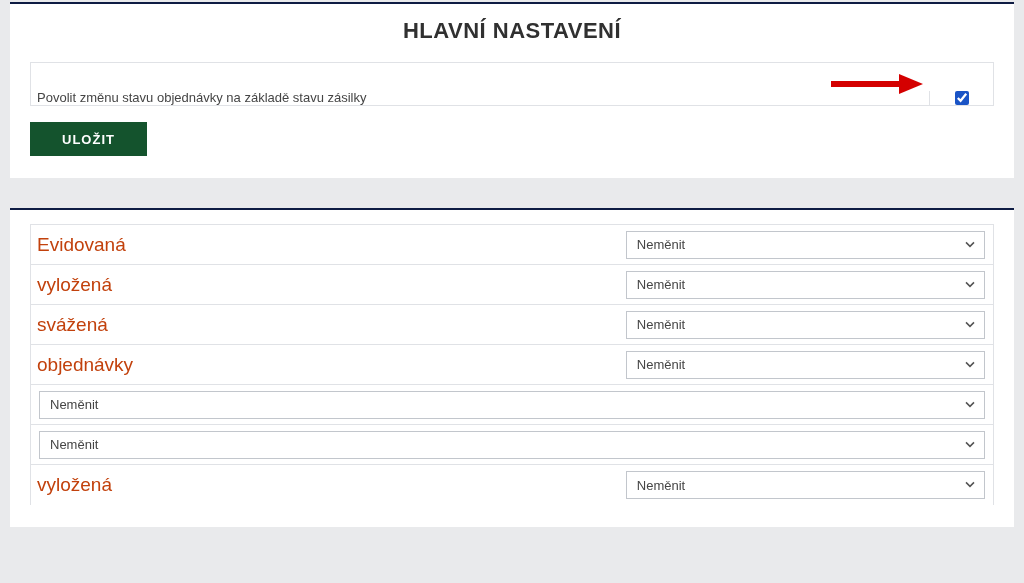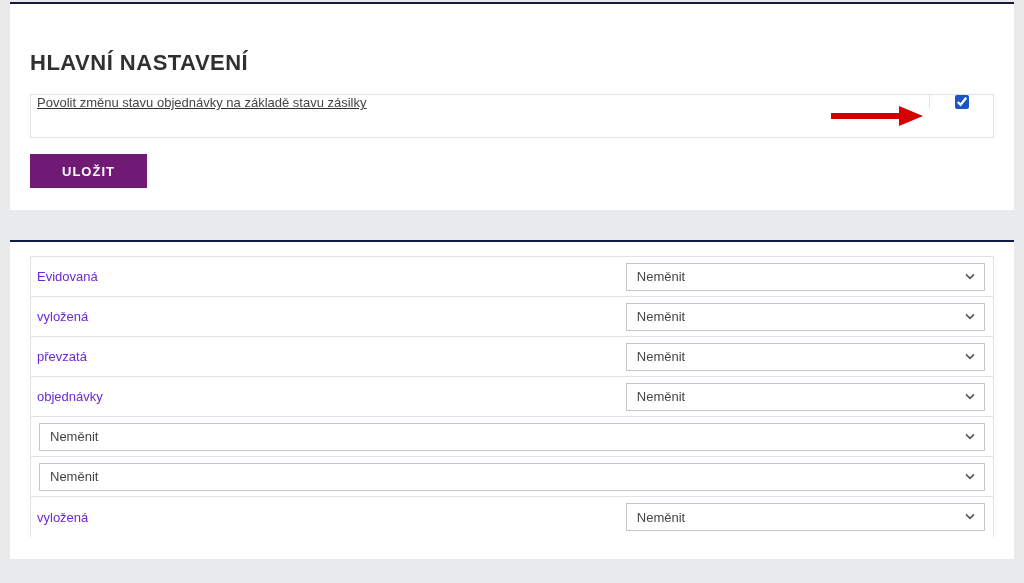--- a/index.html
+++ b/index.html
@@ -10,34 +10,32 @@
     color: #303030;
     padding: 2px 10px 0 10px;
   }
   .panel {
     background: #fff;
     border-top: 2px solid #0e1c43;
     padding: 14px 20px 22px 20px;
     margin-bottom: 30px;
   }
   .panel-title {
-    text-align: left;
+    text-align: center;
     font-size: 22px;
     font-weight: 600;
     letter-spacing: 0.5px;
     color: #303030;
     margin-bottom: 18px;
-    margin-top: 32px;
   }
   .setting-row {
     display: flex;
-    align-items: flex-start;
+    align-items: flex-end;
     border: 1px solid #e0e2e6;
     height: 44px;
-    text-decoration: underline;
   }
   .setting-label {
     flex: 1;
     display: flex;
     align-items: center;
     padding-left: 6px;
     font-size: 13px;
     color: #454545;
   }
   .setting-check {
@@ -49,21 +47,21 @@
   }
   .setting-check input[type="checkbox"] {
     width: 14px;
     height: 14px;
     accent-color: #1a54c6;
   }
   .save-btn {
     display: inline-flex;
     align-items: center;
     justify-content: center;
-    background: #701a75;
+    background: #14532d;
     color: #fff;
     font-weight: 700;
     font-size: 13px;
     letter-spacing: 1px;
     border: none;
     height: 34px;
     padding: 0 32px;
     margin-top: 16px;
     cursor: pointer;
   }
@@ -76,22 +74,22 @@
     align-items: stretch;
     border-bottom: 1px solid #e0e2e6;
     height: 40px;
   }
   .status-row:last-child { border-bottom: none; }
   .status-label-cell {
     flex: 0 0 61%;
     display: flex;
     align-items: center;
     padding-left: 6px;
-    font-size: 13px;
-    color: #6d28d9;
+    font-size: 19px;
+    color: #c2410c;
   }
   .status-select-cell {
     flex: 1;
     display: flex;
     align-items: center;
     padding: 0 8px;
   }
   .faux-select {
     position: relative;
     width: 100%;
@@ -168,21 +166,21 @@
             <span>Neměnit</span>
             <span class="chev">
               <svg width="12" height="12" viewBox="0 0 12 12">
                 <polyline points="2,4 6,8 10,4" fill="none" stroke="#555" stroke-width="1.5"></polyline>
               </svg>
             </span>
           </div>
         </div>
       </div>
       <div class="status-row rel">
-        <div class="status-label-cell">převzatá</div>
+        <div class="status-label-cell">svážená</div>
         <div class="status-select-cell">
           <div class="faux-select">
             <span>Neměnit</span>
             <span class="chev">
               <svg width="12" height="12" viewBox="0 0 12 12">
                 <polyline points="2,4 6,8 10,4" fill="none" stroke="#555" stroke-width="1.5"></polyline>
               </svg>
             </span>
           </div>
         </div>

